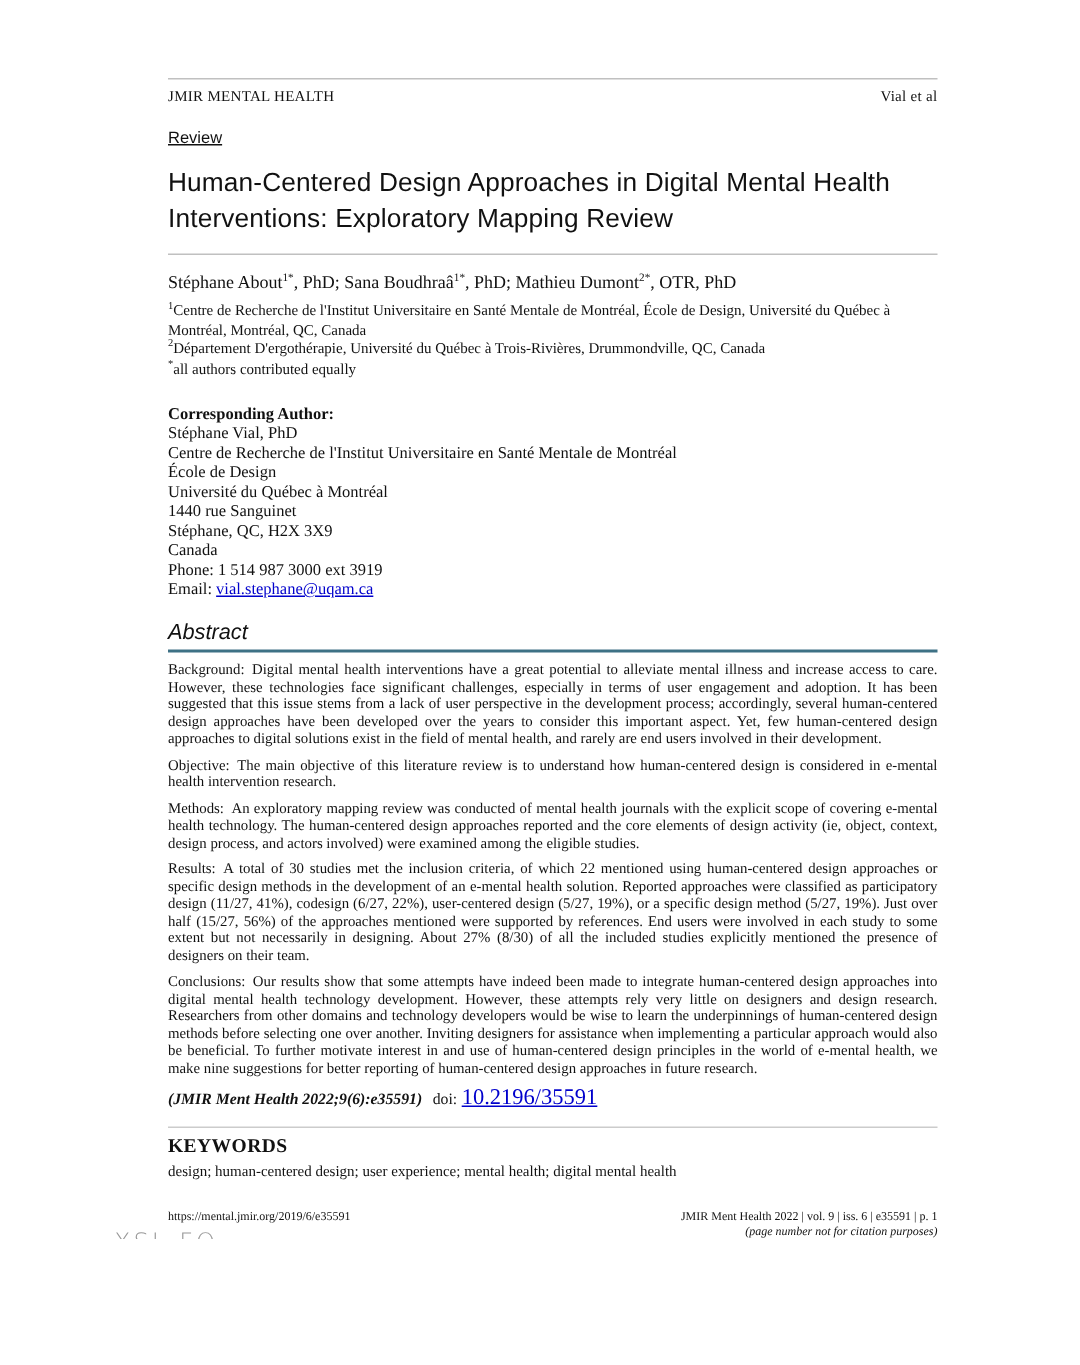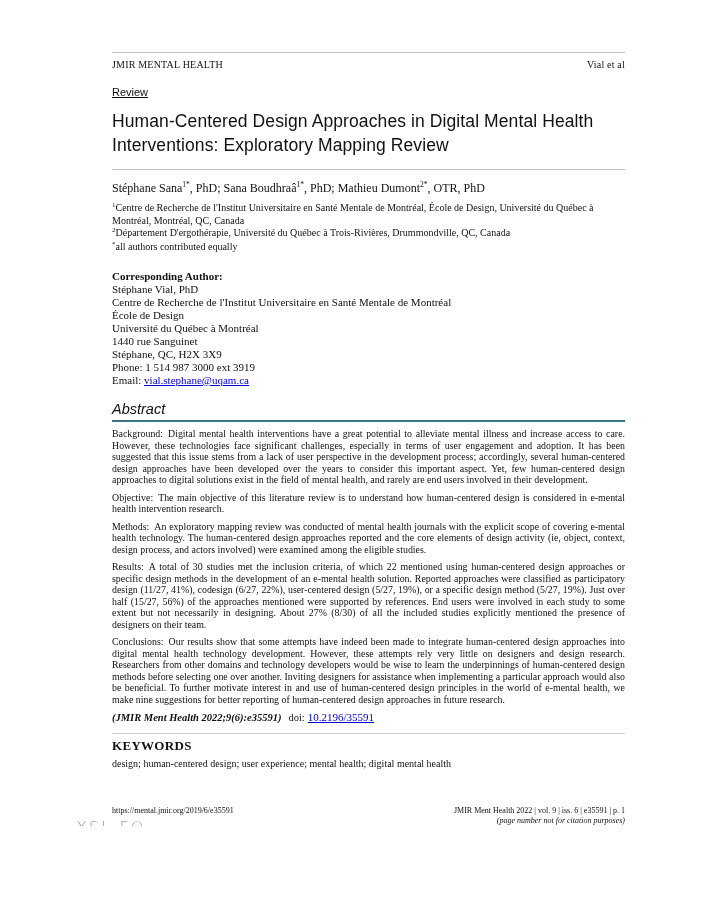--- a/index.html
+++ b/index.html
@@ -53,21 +53,21 @@
   .abs-rule{margin-top:3px;height:2px;background:var(--accent);}
   .abs-sections{margin-top:6px;}
   .abs-p{
     font-size:9.9px;line-height:11.5px;text-align:justify;
     margin-bottom:6px;
   }
   .abs-label{font-weight:normal;padding-right:5px;}
   .citation{margin-top:6px;font-size:10.5px;}
   .cit-main{font-weight:bold;font-style:italic;}
   .doi-label{margin-left:7px;margin-right:3px;}
-  .citation .link{font-size:11px;}
+  .citation .link{font-size:15px;}
   .kw-rule{margin-top:10px;border-top:1px solid #cccccc;}
   .kw-heading{margin-top:4px;font-size:13px;font-weight:bold;letter-spacing:.3px;}
   .kw-text{margin-top:4px;font-size:10px;}
   .footer{
     position:absolute;left:112px;right:95px;top:806px;
     display:flex;justify-content:space-between;align-items:flex-start;
     font-size:8px;
   }
   .footer-right{text-align:right;line-height:9.5px;}
   .footer-note{font-style:italic;}
@@ -97,38 +97,39 @@
     </div>
 
     <div class="review-wrap">
       <span class="review-link">Review</span>
     </div>
 
     <h1 class="title">Human-Centered Design Approaches in Digital Mental Health Interventions: Exploratory Mapping Review</h1>
 
     <div class="hrule title-rule"></div>
 
-    <div class="authors"><span><span>Stéphane Sana</span><sup>1*</sup><span>, PhD; </span></span><span><span>Sana Boudhraâ</span><sup>1*</sup><span>, PhD; </span></span><span><span>Mathieu Dumont</span><sup>2*</sup><span>, OTR, PhD</span></span></div>
+    <div class="authors"><span><span>Stéphane About</span><sup>1*</sup><span>, PhD; </span></span><span><span>Sana Boudhraâ</span><sup>1*</sup><span>, PhD; </span></span><span><span>Mathieu Dumont</span><sup>2*</sup><span>, OTR, PhD</span></span></div>
 
     <div class="affiliations">
         <div><sup>1</sup>Centre de Recherche de l'Institut Universitaire en Santé Mentale de Montréal, École de Design, Université du Québec à Montréal, Montréal, QC, Canada</div>
         <div><sup>2</sup>Département D'ergothérapie, Université du Québec à Trois-Rivières, Drummondville, QC, Canada</div>
       </div>
 
     <div class="equal-note"><sup>*</sup>all authors contributed equally</div>
 
     <div class="corr">
       <div class="corr-heading">Corresponding Author:</div>
       <div>
           <div class="corr-line">Stéphane Vial, PhD</div>
           <div class="corr-line">Centre de Recherche de l'Institut Universitaire en Santé Mentale de Montréal</div>
           <div class="corr-line">École de Design</div>
           <div class="corr-line">Université du Québec à Montréal</div>
           <div class="corr-line">1440 rue Sanguinet</div>
           <div class="corr-line">Stéphane, QC, H2X 3X9</div>
+          <div class="corr-line">Canada</div>
         </div>
       <div class="corr-line"><span>Phone: </span><span>1 514 987 3000 ext 3919</span></div>
       <div class="corr-line"><span>Email: </span><a class="link">vial.stephane@uqam.ca</a></div>
     </div>
 
     <div class="abs-heading">Abstract</div>
     <div class="abs-rule"></div>
 
     <div class="abs-sections">
         <p class="abs-p"><span class="abs-label">Background:</span>Digital mental health interventions have a great potential to alleviate mental illness and increase access to care. However, these technologies face significant challenges, especially in terms of user engagement and adoption. It has been suggested that this issue stems from a lack of user perspective in the development process; accordingly, several human-centered design approaches have been developed over the years to consider this important aspect. Yet, few human-centered design approaches to digital solutions exist in the field of mental health, and rarely are end users involved in their development.</p>

